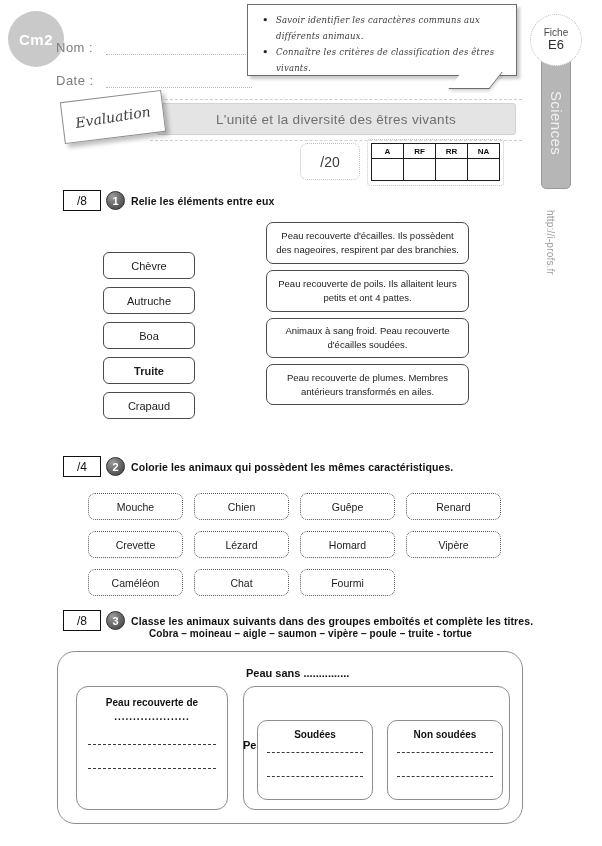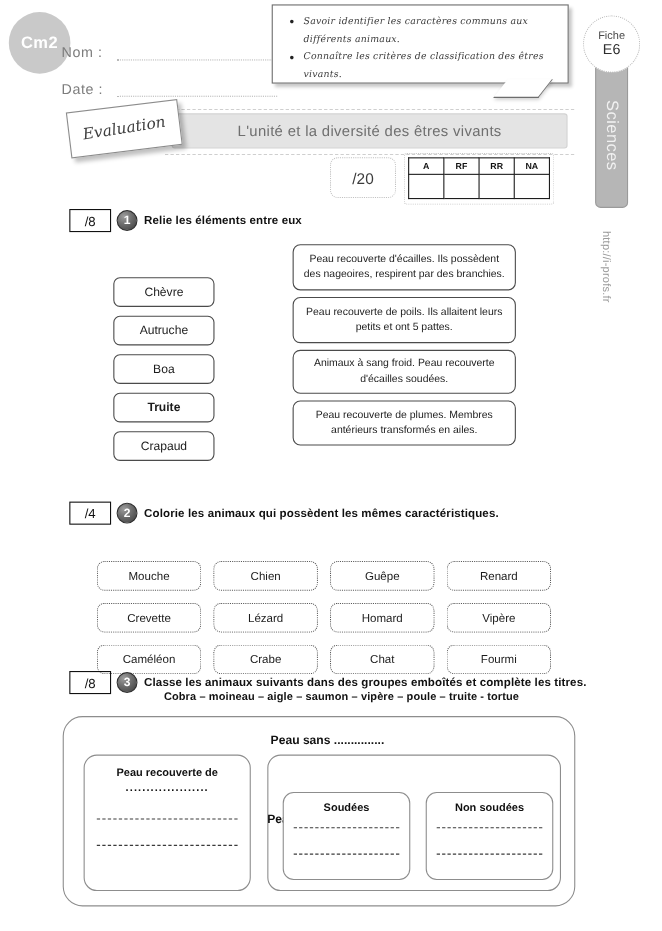--- a/index.html
+++ b/index.html
@@ -280,21 +280,21 @@
     font-size: 9.5px;
     line-height: 1.45;
     color: #1c1c1c;
     padding: 3px 9px;
     background: #fff;
   }
 
   
   .grid2 {
     position: absolute;
-    left: 88px; top: 510px;
+    left: 88px; top: 493px;
     width: 412px;
     display: grid;
     grid-template-columns: repeat(4, 95px);
     grid-auto-rows: 27px;
     column-gap: 11px;
     row-gap: 11px;
   }
   .grid2 .cell {
     border: 1px dotted #5a5a5a;
     border-radius: 7px;
@@ -477,21 +477,21 @@
       <span>Truite</span>
     </div>
   <div class="animal-box" style="left:103px; top:392px;">
       <span>Crapaud</span>
     </div>
 
   <div class="desc-box" style="top:222px; height:42px;">
       <span>Peau recouverte d'écailles. Ils possèdent des nageoires, respirent par des branchies.</span>
     </div>
   <div class="desc-box" style="top:270px; height:42px;">
-      <span>Peau recouverte de poils. Ils allaitent leurs petits et ont 5 pattes.</span>
+      <span>Peau recouverte de poils. Ils allaitent leurs petits et ont 4 pattes.</span>
     </div>
   <div class="desc-box" style="top:318px; height:40px;">
       <span>Animaux à sang froid. Peau recouverte d'écailles soudées.</span>
     </div>
   <div class="desc-box" style="top:364px; height:41px;">
       <span>Peau recouverte de plumes. Membres antérieurs transformés en ailes.</span>
     </div>
 
   <div class="ex-score" style="left:63px; top:456px;">
     <span>/4</span>
@@ -521,23 +521,20 @@
         <span>Lézard</span>
       </div>
     <div class="cell">
         <span>Homard</span>
       </div>
     <div class="cell">
         <span>Vipère</span>
       </div>
     <div class="cell">
         <span>Caméléon</span>
-      </div>
-    <div class="cell">
-        <span>Crabe</span>
       </div>
     <div class="cell">
         <span>Chat</span>
       </div>
     <div class="cell">
         <span>Fourmi</span>
       </div>
   </div>
 
   <div class="ex-score" style="left:63px; top:610px;">

